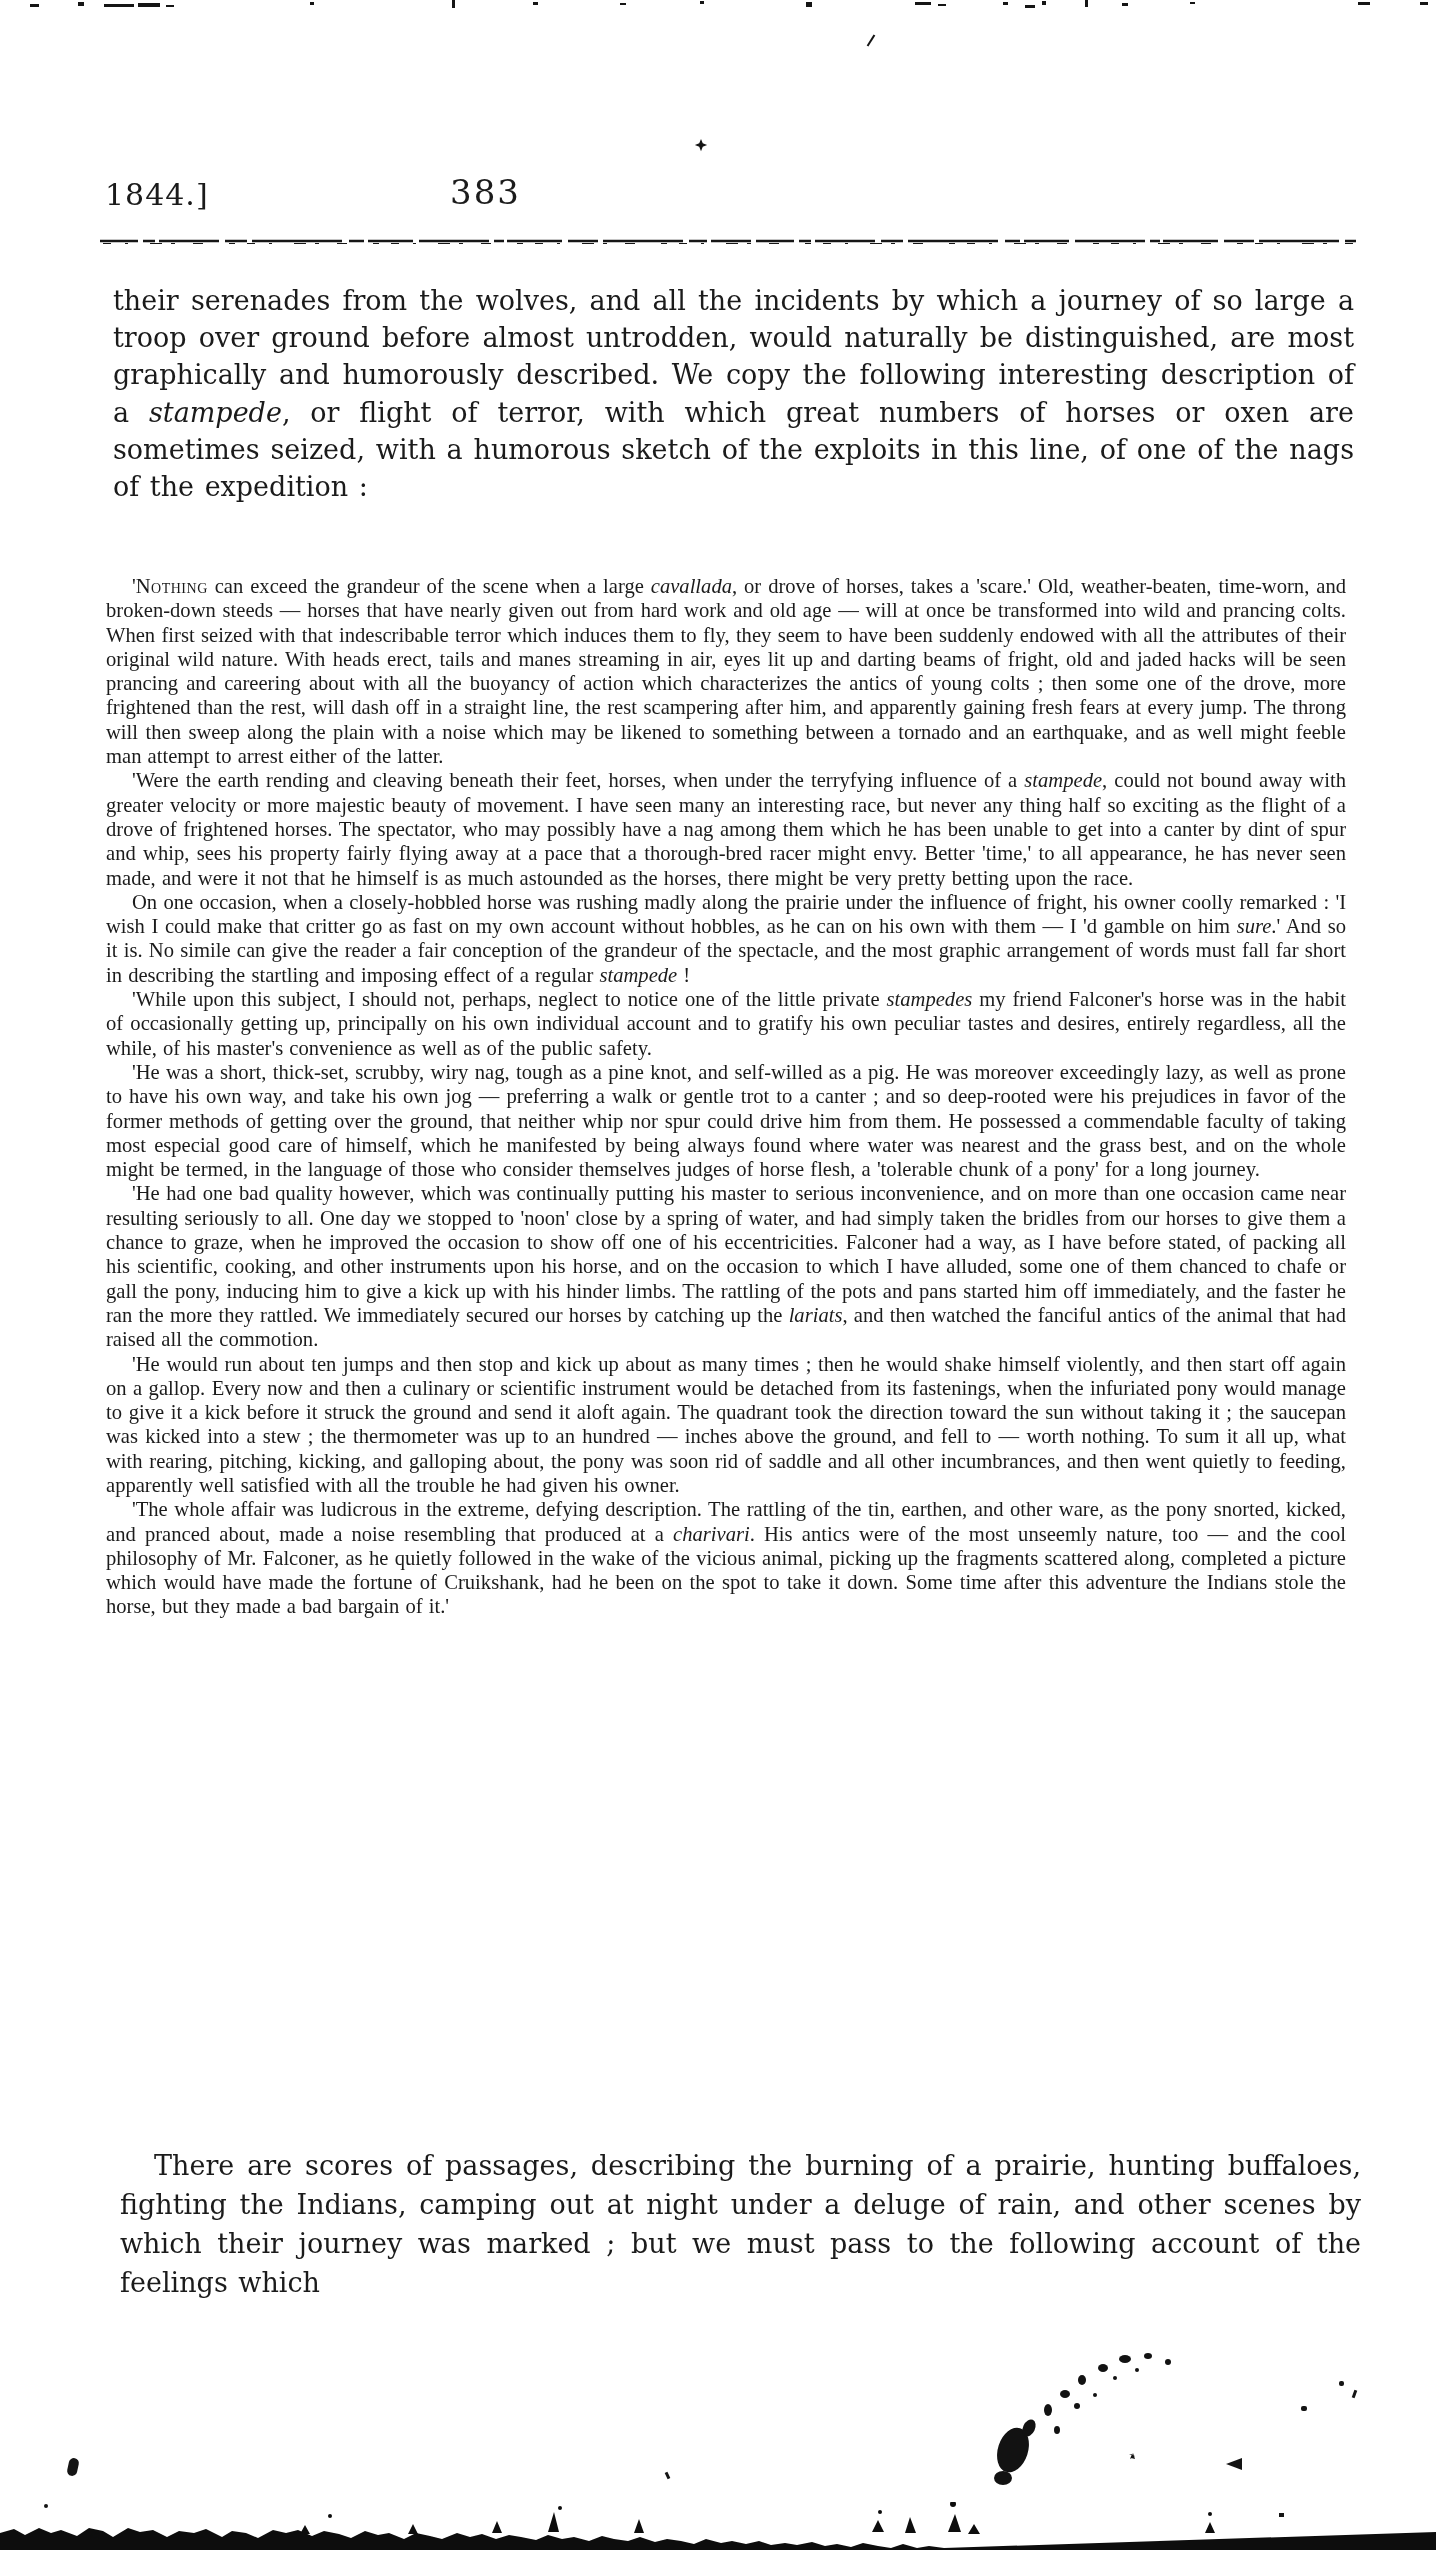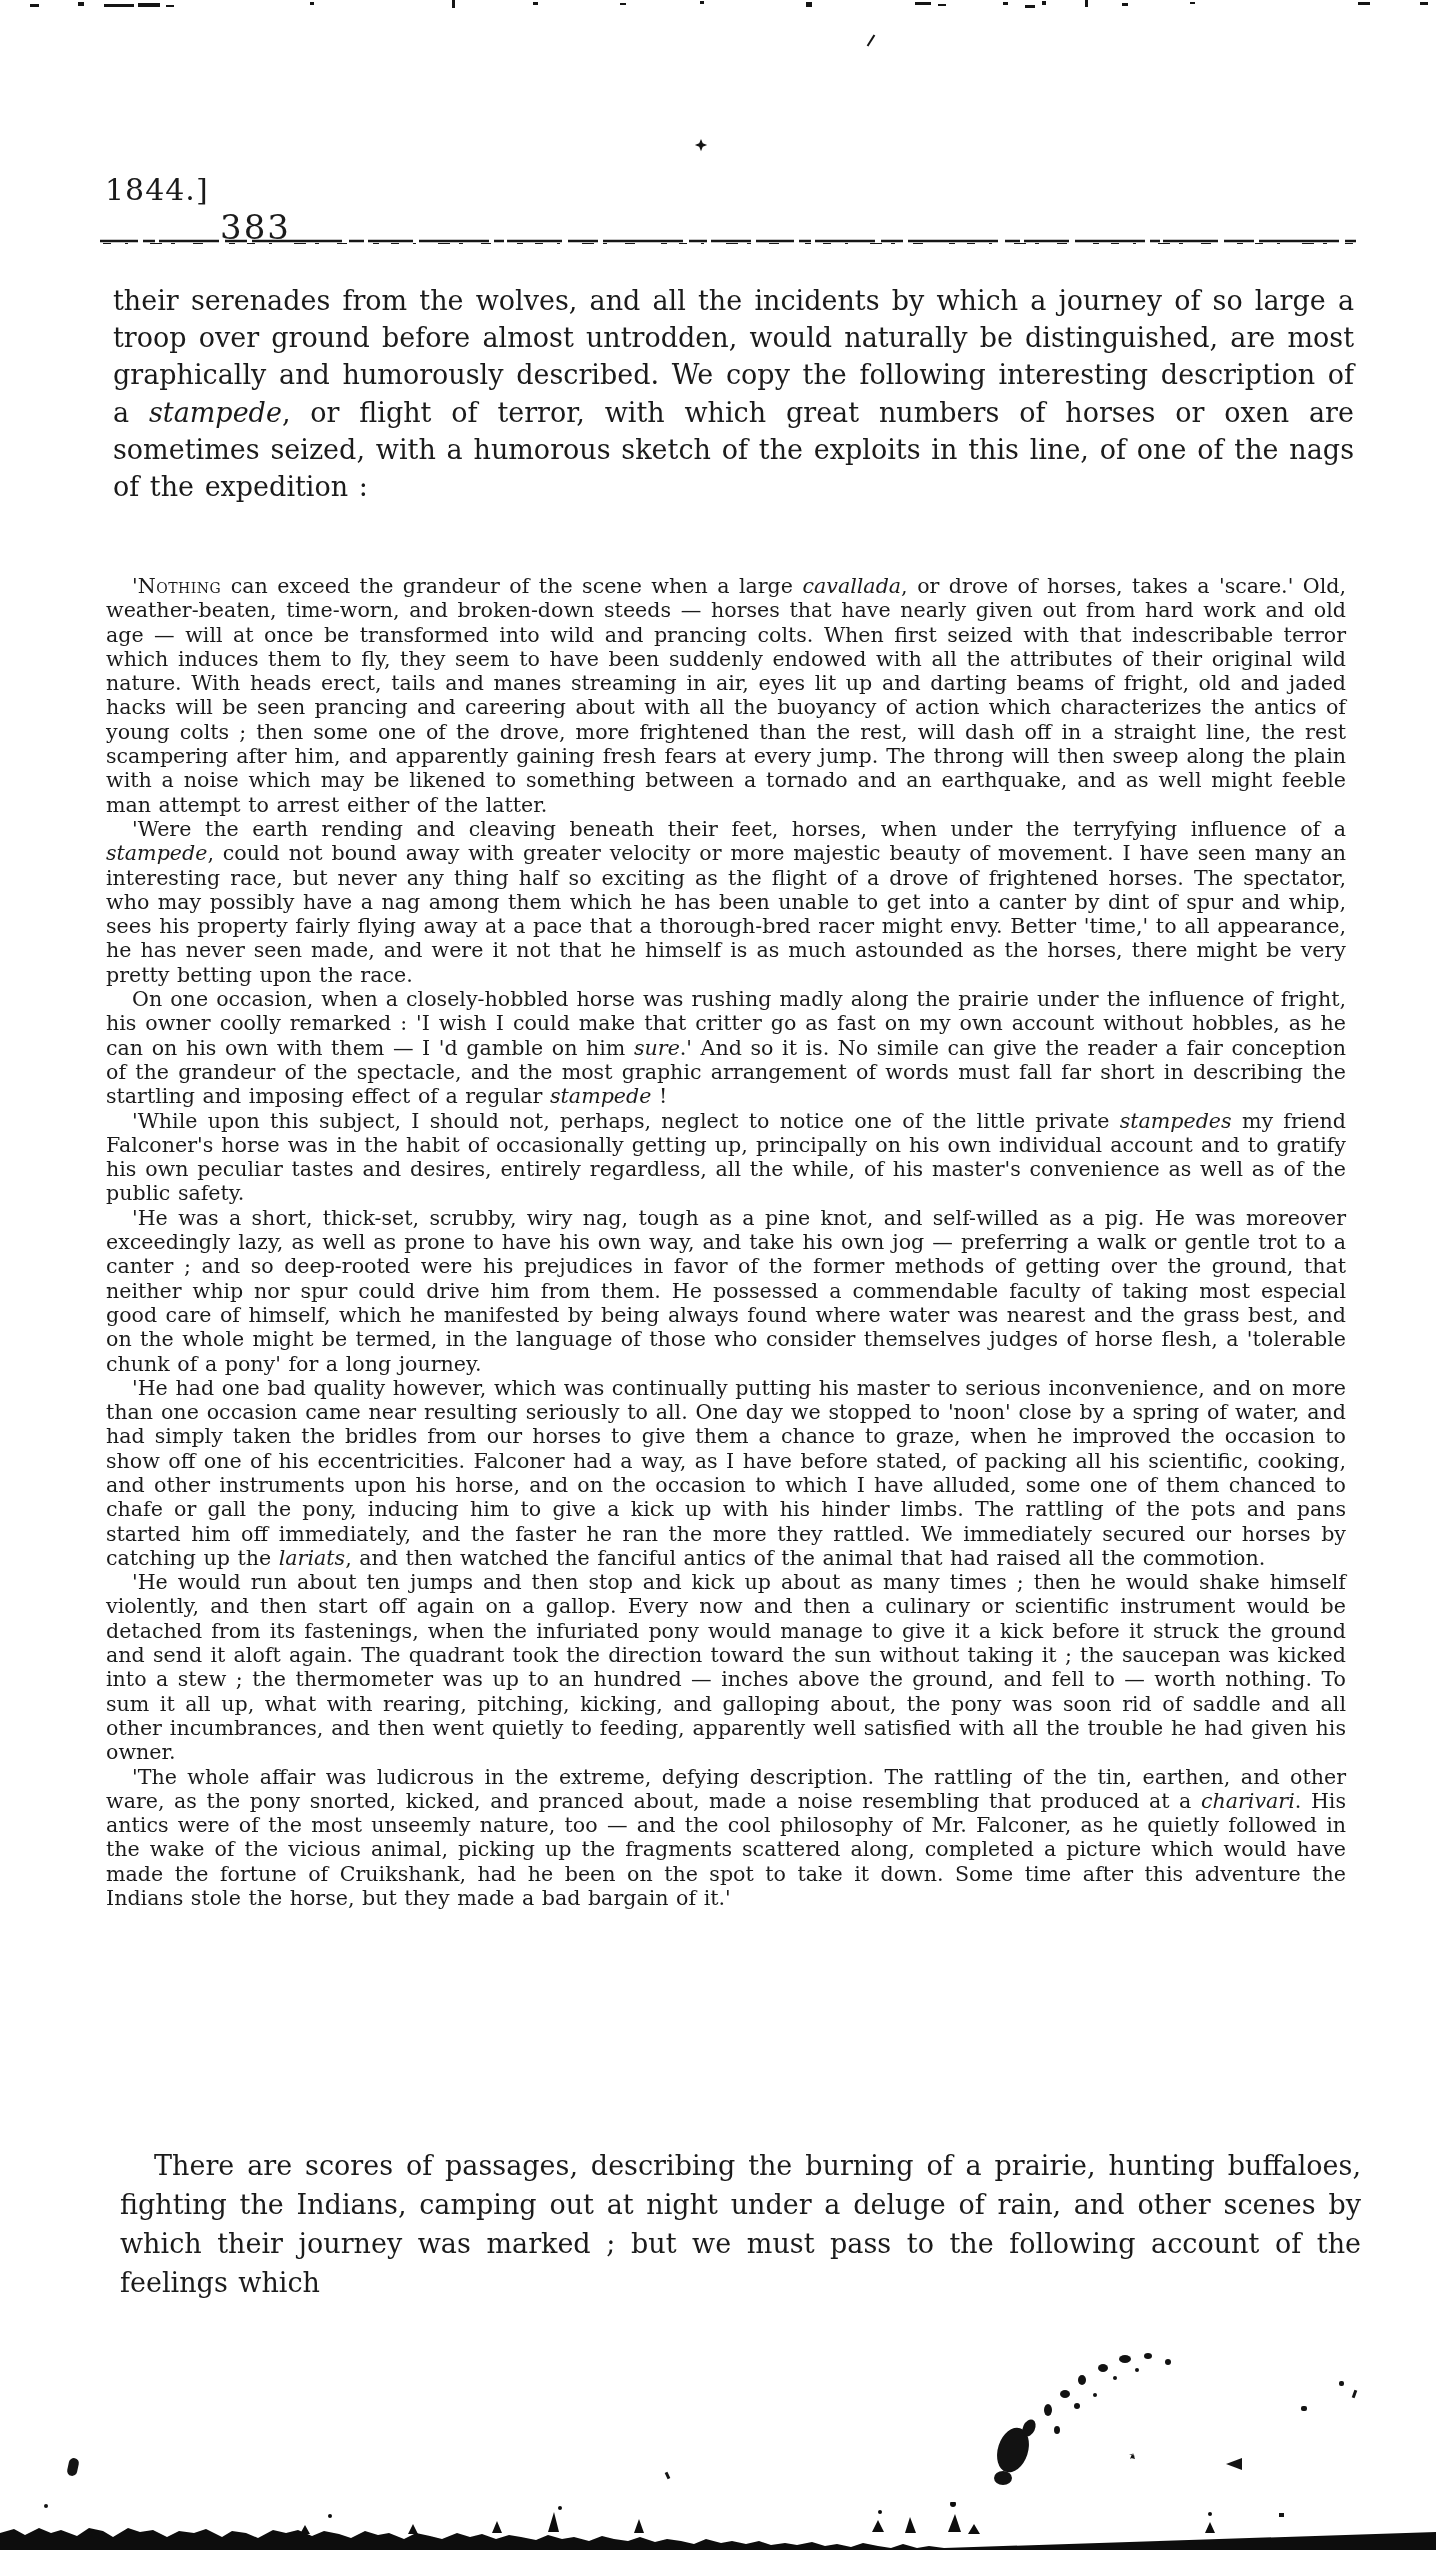--- a/index.html
+++ b/index.html
@@ -4,29 +4,29 @@
 <style>
   html,body{margin:0;padding:0;}
   body{
     width:1436px;height:2550px;position:relative;overflow:hidden;
     background:#ffffff;color:#1b1b1b;
     font-family:"DejaVu Serif","Liberation Serif",serif;
   }
   .it{font-style:italic;}
   .sc{font-variant:small-caps;letter-spacing:.5px;}
   .sheet{position:absolute;inset:0;}
-  .header{position:absolute;left:105px;right:90px;top:172px;display:flex;align-items:flex-start;flex-direction:column;}
+  .header{position:absolute;left:105px;right:90px;top:172px;display:flex;align-items:flex-end;}
   .hdr-year{width:230px;font-size:30px;letter-spacing:1px;}
   .hdr-title{flex:1;text-align:center;font-style:italic;font-size:44px;word-spacing:16px;letter-spacing:1px;transform:translateX(-26px);}
   .hdr-page{width:230px;text-align:right;font-size:34px;letter-spacing:2px;padding-right:44px;box-sizing:border-box;}
   .rule{position:absolute;left:100px;top:238px;}
   .intro{position:absolute;left:105px;width:1241px;top:274px;margin:8px;
     font-size:27px;line-height:37.2px;text-align:justify;word-spacing:2px;}
   .quote{position:absolute;left:106px;width:1240px;top:574px;
-    font-size:20.6px;line-height:24.3px;text-align:justify;word-spacing:1px;}
+    font-size:20.6px;line-height:24.3px;text-align:justify;word-spacing:1px;font-family:Liberation Serif, serif;}
   .quote p{margin:0;text-indent:26px;}
   .closing{position:absolute;left:120px;width:1241px;top:2146px;margin:0;
     font-size:27px;line-height:39px;text-align:justify;text-indent:34px;word-spacing:2px;}
   .speck{position:absolute;background:#151515;}
   .slash{position:absolute;width:2px;height:13px;background:#151515;transform:rotate(32deg);}
   .tri-left{position:absolute;width:0;height:0;border-top:6px solid transparent;
     border-bottom:6px solid transparent;border-right:16px solid #141414;}
   .art{position:absolute;}
 </style>
 </head>

